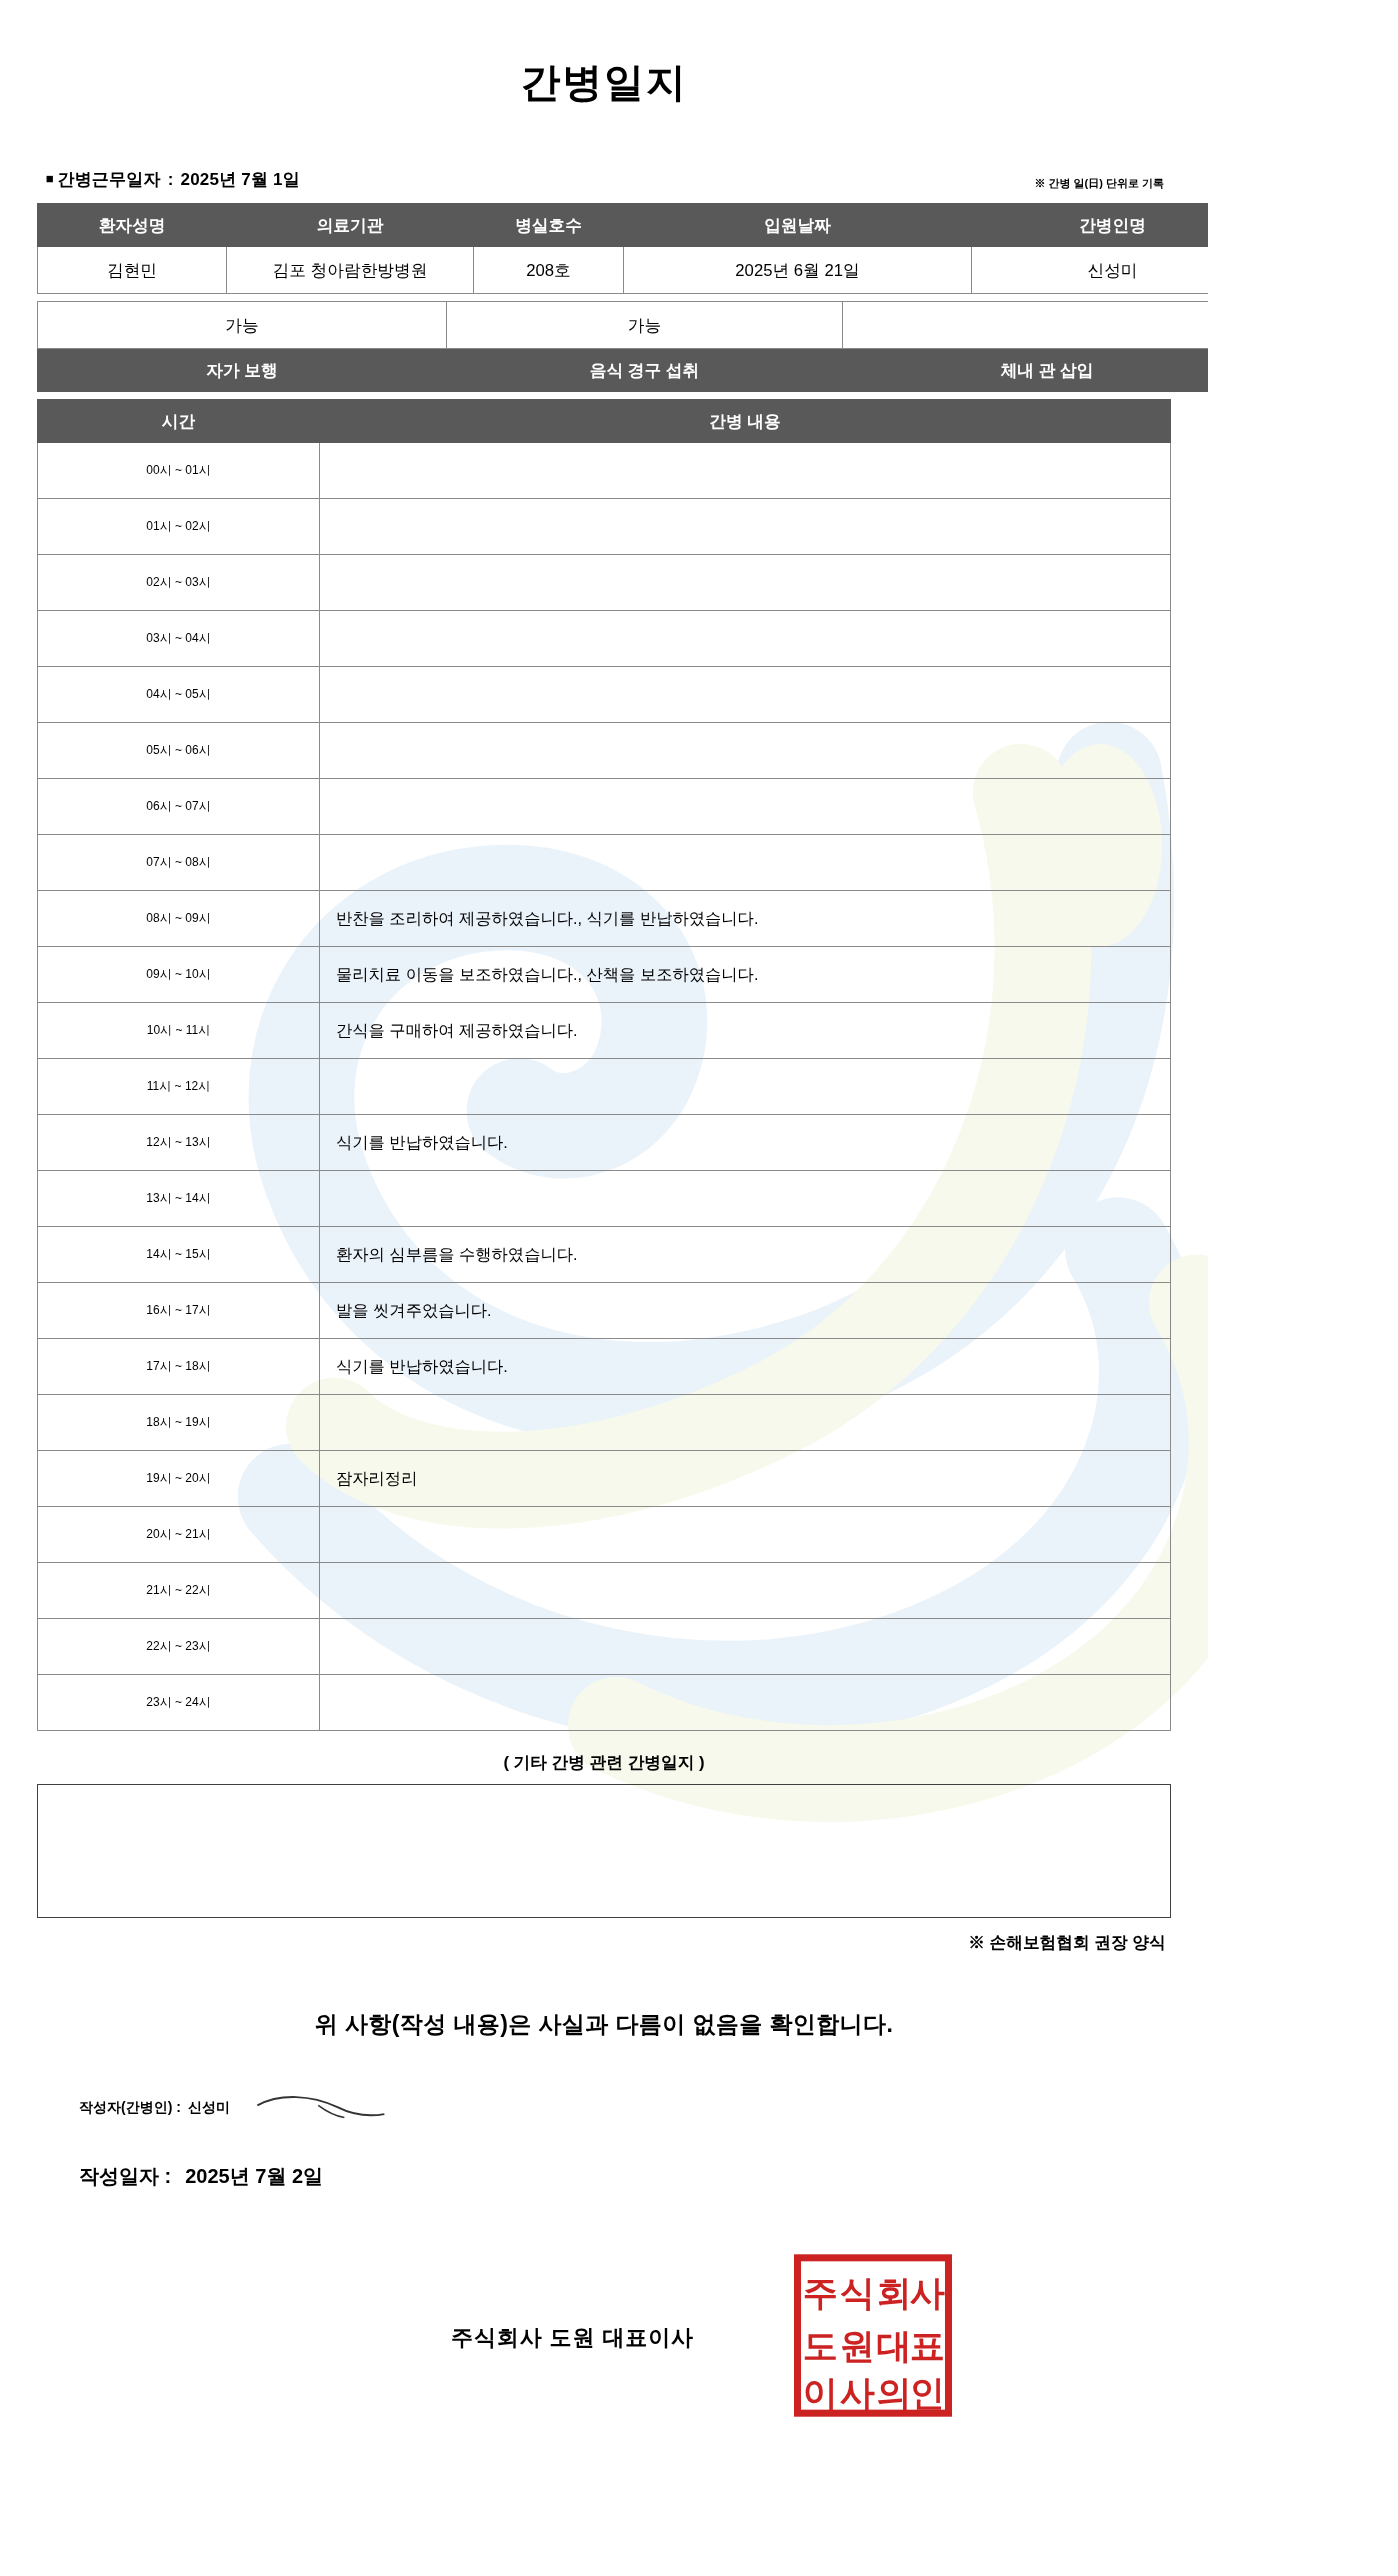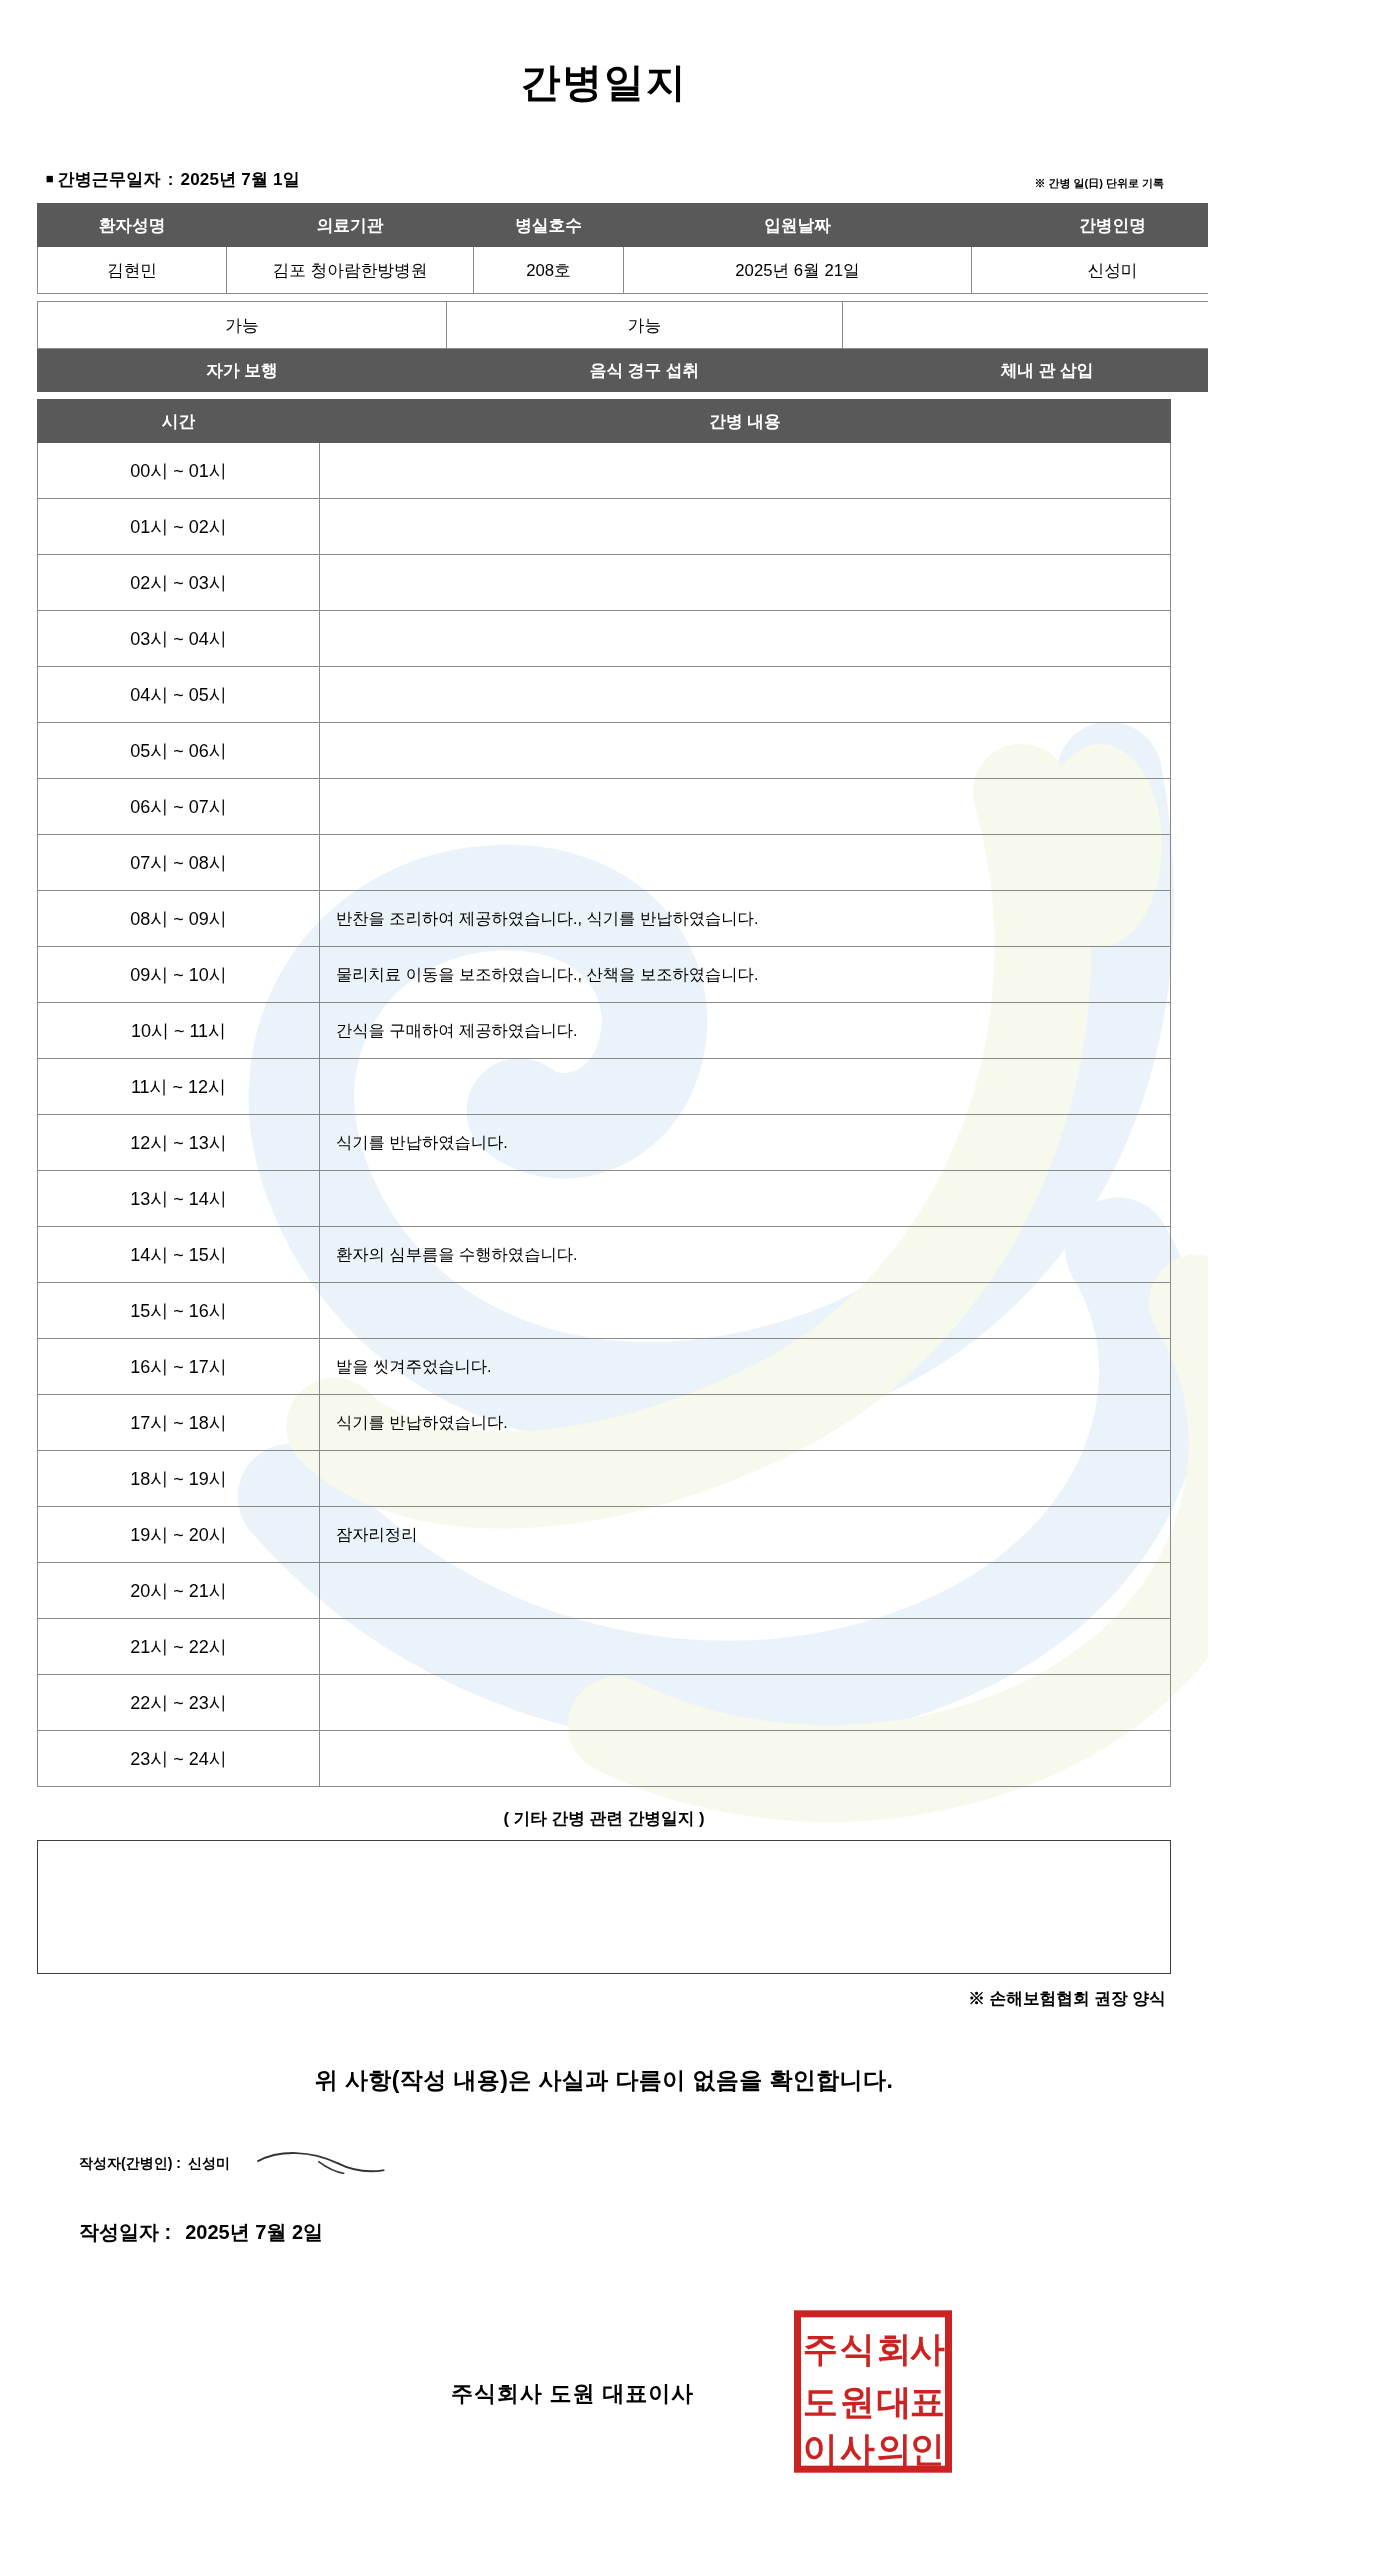--- a/index.html
+++ b/index.html
@@ -100,21 +100,21 @@
   }
 
   .info-table { margin-top: 12.3px; }
   .cond-table { margin-top: 7px; }
   .log-table  { margin-top: 7px; }
 
   .log-table th.time-h { width: 282px; }
   .log-table td.time-c {
     width: 282px;
     height: 53px;
-    font-size: 18px;
+    font-size: 12px;
   }
   .log-table td.note-c {
     text-align: left;
     padding-left: 16px;
     font-size: 16.3px;
     height: 53px;
   }
 
   
   .etc-label {
@@ -317,24 +317,20 @@
             <td class="time-c">12시 ~ 13시</td>
             <td class="note-c">식기를 반납하였습니다.</td>
           </tr>
       <tr>
             <td class="time-c">13시 ~ 14시</td>
             <td class="note-c"></td>
           </tr>
       <tr>
             <td class="time-c">14시 ~ 15시</td>
             <td class="note-c">환자의 심부름을 수행하였습니다.</td>
-          </tr>
-      <tr>
-            <td class="time-c">15시 ~ 16시</td>
-            <td class="note-c"></td>
           </tr>
       <tr>
             <td class="time-c">16시 ~ 17시</td>
             <td class="note-c">발을 씻겨주었습니다.</td>
           </tr>
       <tr>
             <td class="time-c">17시 ~ 18시</td>
             <td class="note-c">식기를 반납하였습니다.</td>
           </tr>
       <tr>

